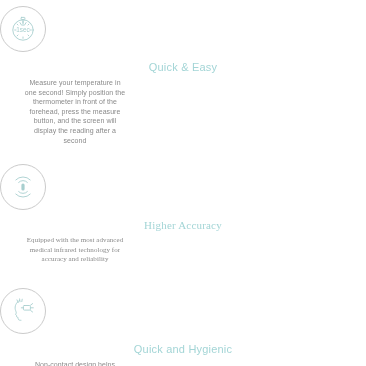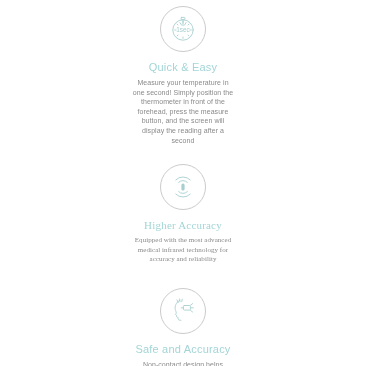--- a/index.html
+++ b/index.html
@@ -21,21 +21,20 @@
     width: 366px;
     height: 366px;
     background: #ffffff;
     box-sizing: border-box;
   }
 
   .feature {
     width: 100%;
     display: flex;
     flex-direction: column;
-    align-items: center;
     box-sizing: border-box;
   }
 
   .feature-1 { padding-top: 6px; }
   .feature-2 { padding-top: 19px; font-family: Liberation Serif, serif; }
   .feature-3 { padding-top: 23px; }
 
   .icon-wrap {
     width: 46px;
     height: 46px;
@@ -159,20 +158,20 @@
 
         <rect x="17.4" y="11.5" width="7.0" height="4.6" rx="0.9"></rect>
 
         <path d="M17.4 13.8 L 15.3 13.8"></path>
 
         <path d="M24.6 11.1 L 26.6 9.6"></path>
         <path d="M25.0 13.8 L 27.3 13.8"></path>
         <path d="M24.6 16.5 L 26.6 18.0"></path>
       </svg>
     </div>
-    <div class="feature-heading">Safe and Accuracy</div>
+    <div class="feature-heading">Quick and Hygienic</div>
     <div class="feature-body">
       <span class="line">Non-contact design helps</span>
 
     </div>
   </div>
 
 </div>
 
 </body></html>

